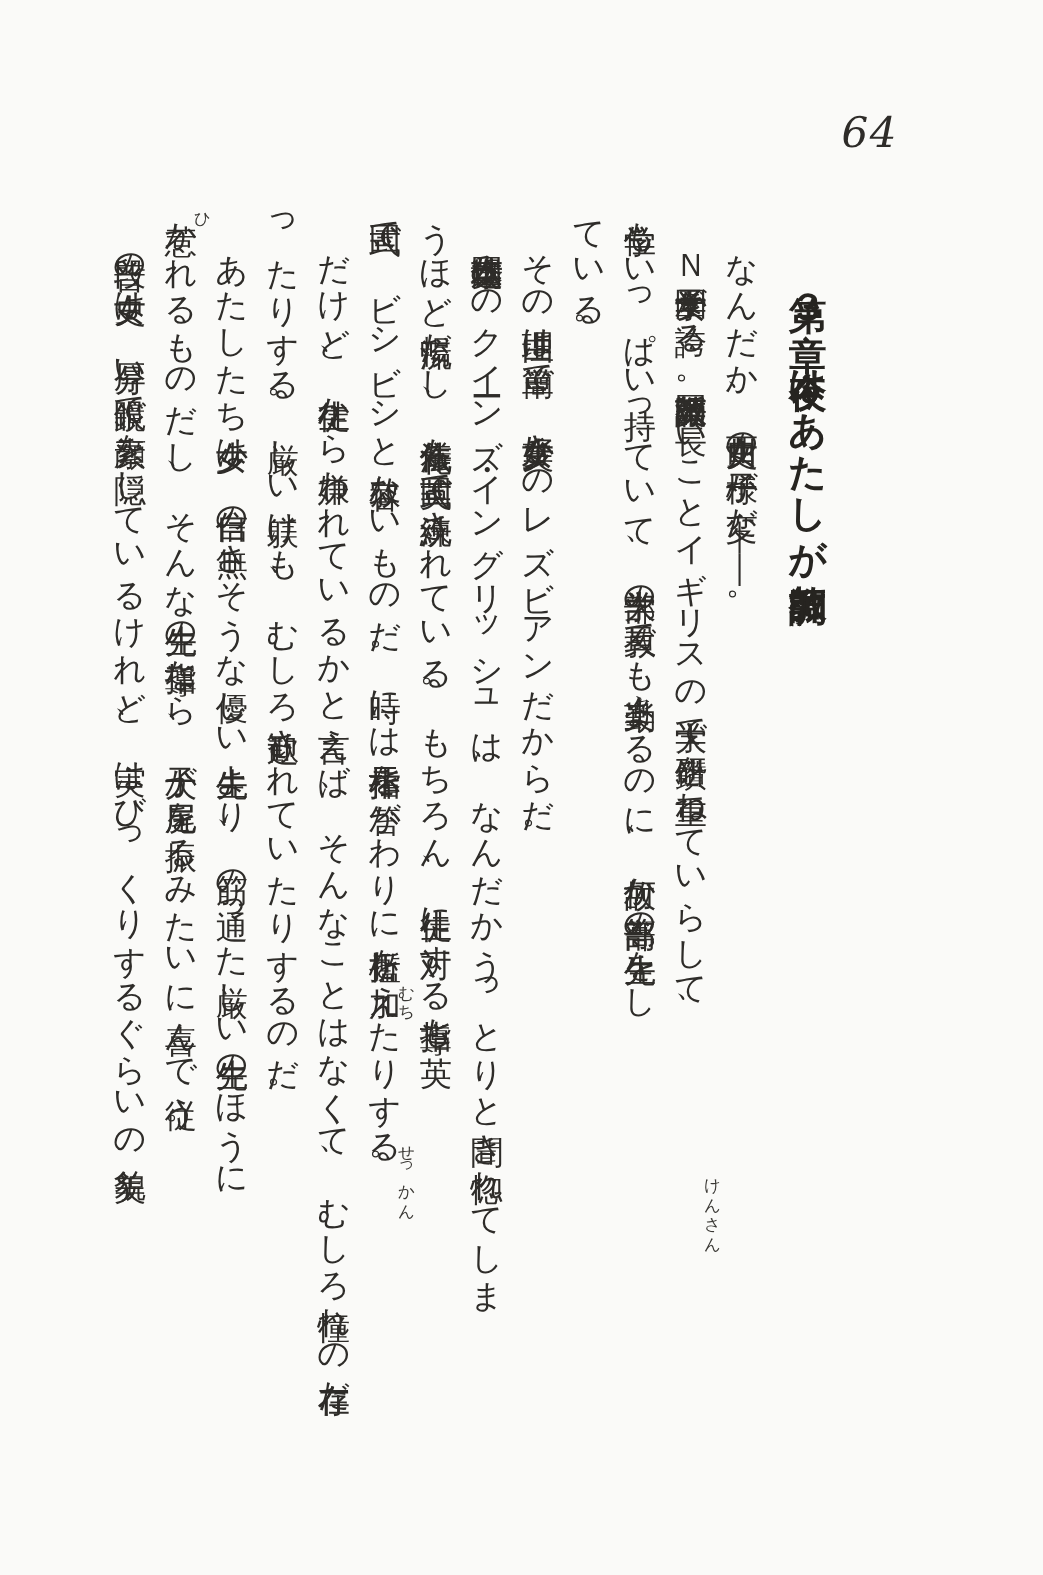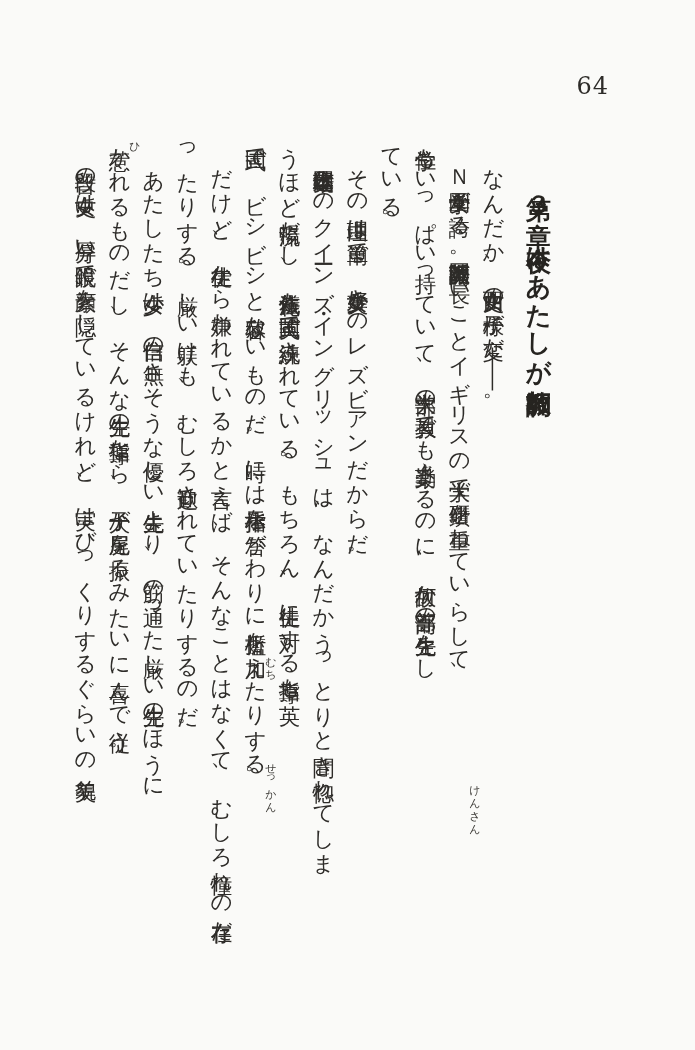--- a/index.html
+++ b/index.html
@@ -14,24 +14,25 @@
     background: #fafaf8;
     overflow: hidden;
     font-family: "DejaVu Serif", "Liberation Serif", serif;
     color: #2e2c29;
   }
   .page-number {
     position: absolute;
     top: 72px;
     left: 561px;
     width: 48px;
-    text-align: right;
-    font-size: 24px;
+    text-align: left;
+    font-size: 28px;
     letter-spacing: 1px;
     color: #2e2c29;
+    font-style: italic;
   }
   .text-block {
     position: absolute;
     top: 133px;
     right: 137px;
     height: 900px;
     writing-mode: vertical-rl;
     text-orientation: mixed;
     font-size: 21.5px;
     color: #2e2c29;

